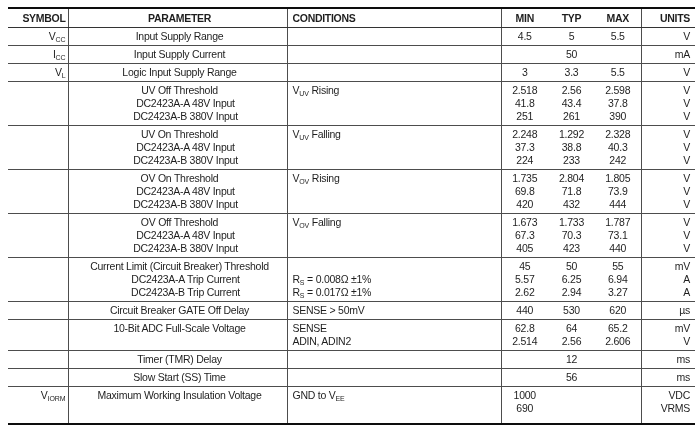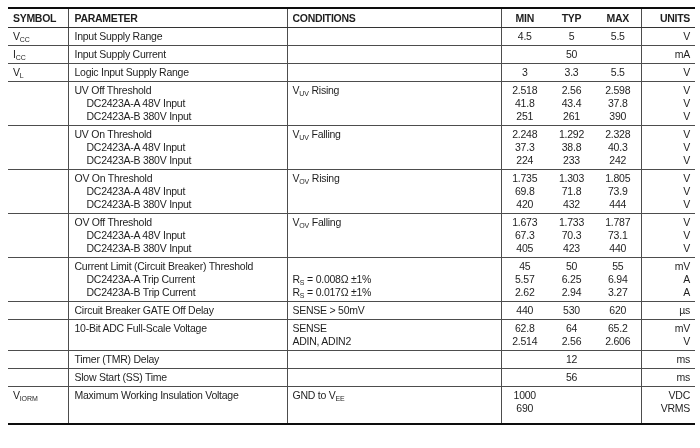--- a/index.html
+++ b/index.html
@@ -47,22 +47,22 @@
   }
   .vline { border-right: 1px solid #4d4d4d; }
 
   thead th {
     font-weight: bold;
     padding-top: 3px;
     padding-bottom: 3px;
     letter-spacing: -0.3px;
     border-bottom: 1px solid #333333;
   }
-  .c-sym { text-align: left; padding-left: 5px; margin-left: 20px; }
-  .c-par { text-align: left; padding-left: 6px; }
+  .c-sym { text-align: right; padding-left: 5px; margin-left: 20px; }
+  .c-par { text-align: center; padding-left: 6px; }
   .c-con { text-align: left; padding-left: 5px; }
   .c-num { text-align: center; }
   .c-uni { text-align: right; padding-right: 5px; }
 
   .line {
     height: 13px;
     line-height: 13px;
     white-space: nowrap;
     overflow: visible;
   }
@@ -236,21 +236,21 @@
           </td>
           <td class="c-con vline">
             <div class="line">V<sub>OV</sub> Rising</div>
           </td>
           <td class="c-num">
             <div class="line">1.735</div>
             <div class="line">69.8</div>
             <div class="line">420</div>
           </td>
           <td class="c-num">
-            <div class="line">1.303</div>
+            <div class="line">2.804</div>
             <div class="line">71.8</div>
             <div class="line">432</div>
           </td>
           <td class="c-num vline">
             <div class="line">1.805</div>
             <div class="line">73.9</div>
             <div class="line">444</div>
           </td>
           <td class="c-uni">
             <div class="line">V</div>

